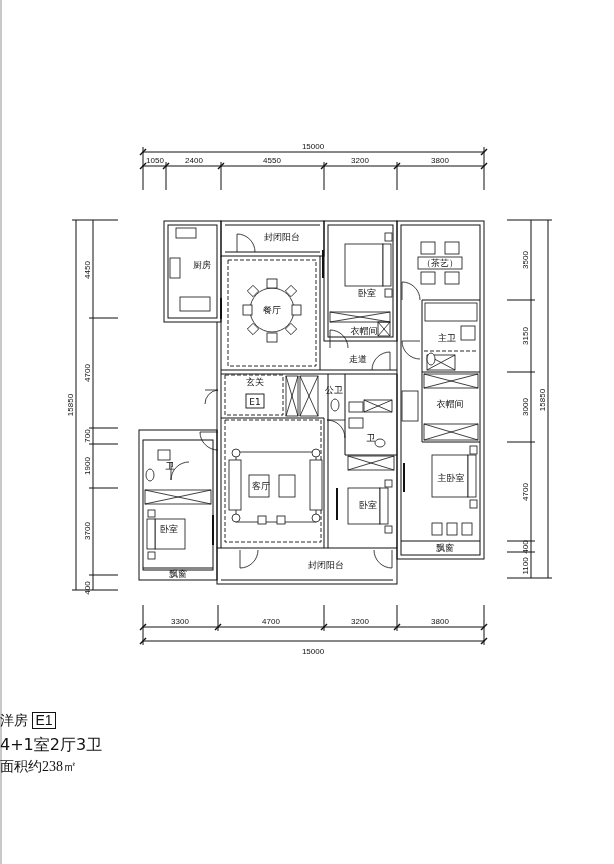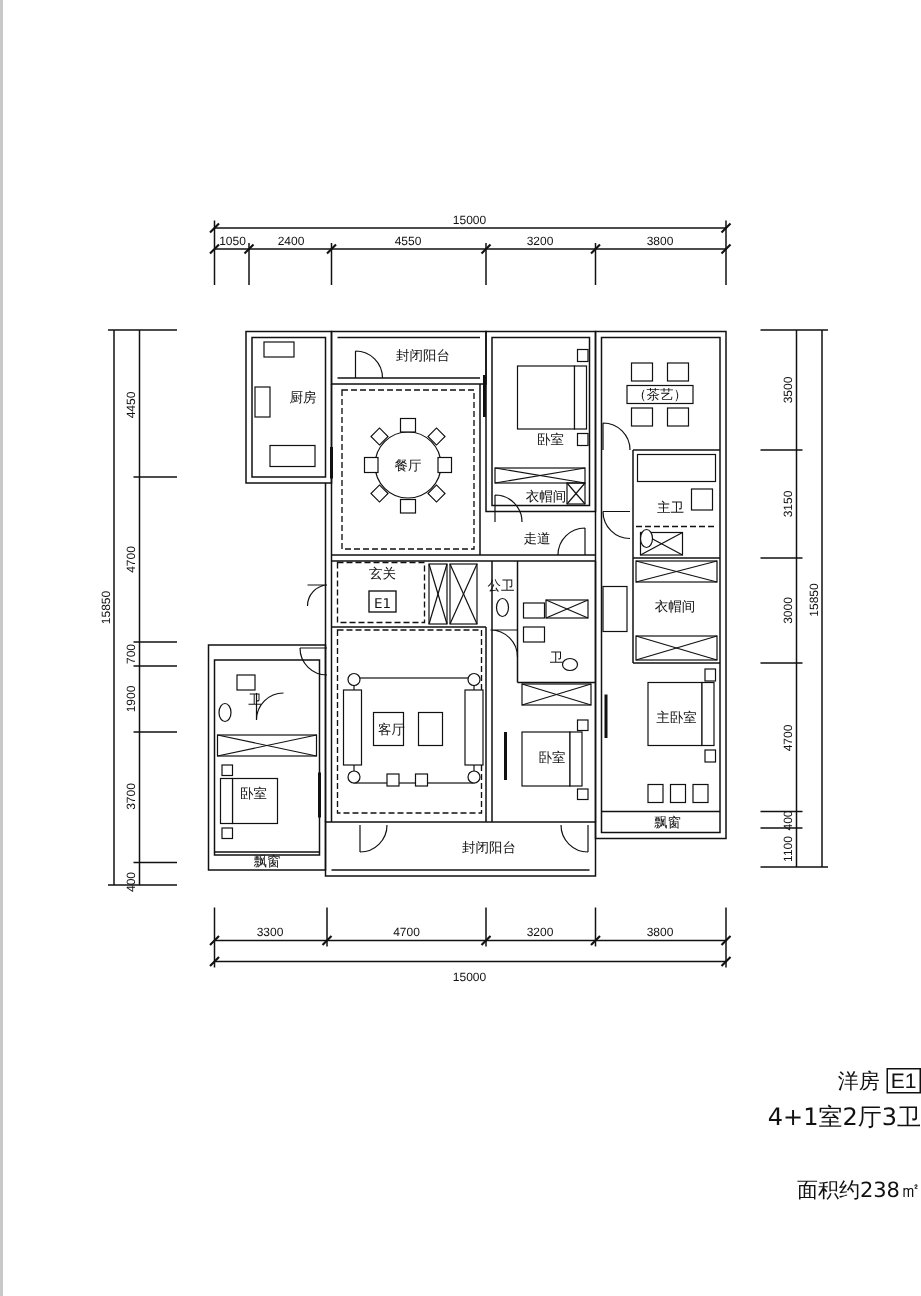--- a/index.html
+++ b/index.html
@@ -1,24 +1,24 @@
 <!DOCTYPE html>
 <html><head>
 <meta charset="utf-8">
 <style>
   html, body { margin: 0; padding: 0; background: #ffffff; }
   body { width: 614px; height: 864px; position: relative; overflow: hidden; font-family: "DejaVu Sans", sans-serif; }
   .leftbar { position: absolute; left: 0; top: 0; width: 2px; height: 864px; background: #c8c8c8; }
   svg.plan { position: absolute; left: 0; top: 0; }
   .dim { font-family: "Liberation Sans", sans-serif; font-size: 8px; fill: #111; }
   .room { font-family: "DejaVu Sans", sans-serif; font-size: 9px; fill: #111; }
-  .caption { position: absolute; left: 0; width: 614px; text-align: right; color: #111; font-family: "DejaVu Sans", sans-serif; }
+  .caption { position: absolute; left: 0; width: 614px; text-align: left; color: #111; font-family: "DejaVu Sans", sans-serif; }
   .cap1 { top: 712px; font-size: 14px; }
   .cap2 { top: 735px; font-size: 16px; }
-  .cap3 { top: 785px; font-size: 14px; }
+  .cap3 { top: 758px; font-size: 14px; font-family: Liberation Serif, serif; }
   .boxed { display: inline-block; border: 1px solid #111; padding: 0 2px; line-height: 15px; font-family: "Liberation Sans", sans-serif; }
 </style>
 </head>
 <body>
 
 <div class="leftbar"></div>
 
 <svg class="plan" width="614" height="864" viewBox="0 0 614 864">
   <g stroke="#111" stroke-width="1" fill="none">
 

